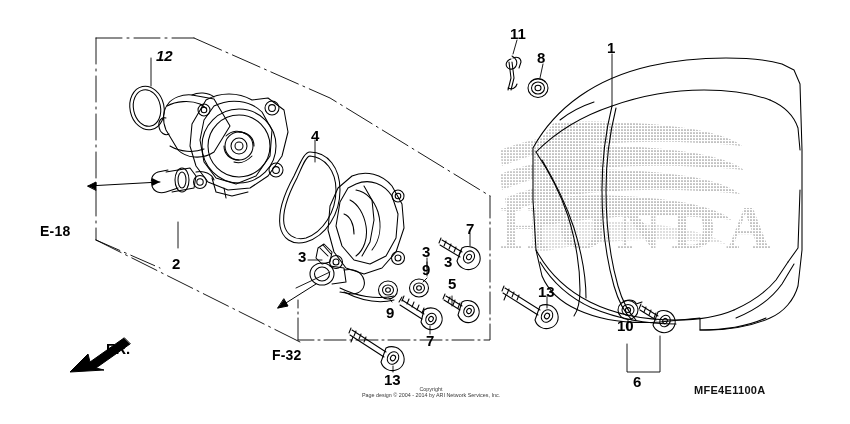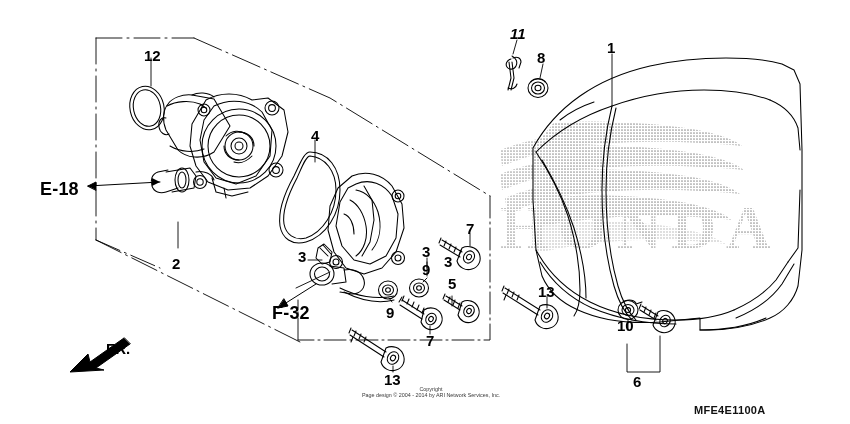--- a/index.html
+++ b/index.html
@@ -4,21 +4,21 @@
 <title>Parts Diagram</title>
 <style>
   html,body{margin:0;padding:0;background:#ffffff;}
   body{width:850px;height:424px;overflow:hidden;
        font-family:"Liberation Sans", sans-serif;}
   #stage{position:relative;width:850px;height:424px;background:#fff;}
   svg.layer{position:absolute;left:0;top:0;width:850px;height:424px;}
   .callout{position:absolute;font-family:"Liberation Sans", sans-serif;
            font-weight:bold;color:#000;line-height:1;white-space:nowrap;}
   .num{font-size:15px;}
-  .ref{font-size:18px;letter-spacing:.2px;}
+  .ref{font-size:14px;letter-spacing:.2px;margin-top:44px;}
   .fr{font-size:15px;font-weight:bold;}
   .partno{position:absolute;font-size:11px;font-weight:bold;color:#111;
           letter-spacing:.3px;white-space:nowrap;}
   .copy{position:absolute;font-size:5.2px;color:#3a3a3a;white-space:nowrap;
         font-family:"Liberation Sans", sans-serif;text-align:center;}
   .copy .c1{display:block;font-size:5.4px;}
   .copy .c2{display:block;font-size:5.4px;}
 </style>
 </head>
 <body>
@@ -379,42 +379,42 @@
       <g>
         <path d="M130,344 L96,368 L104,370 L70,372 L88,354 L90,362 L124,338 Z" fill="#000" stroke="#000" stroke-width="1"></path>
       </g>
     </g>
   </svg>
 
   <div>
     <div class="callout ref" style="left:40px;top:180px;">E-18</div>
     <div class="callout ref" style="left:236px;top:304px;padding-left:36px;">F-32</div>
 
-    <div class="callout num" style="left:144px;top:48px;">12</div>
+    <div class="callout num" style="left:156px;top:48px;font-style:italic;">12</div>
     <div class="callout num" style="left:311px;top:128px;">4</div>
     <div class="callout num" style="left:172px;top:256px;">2</div>
     <div class="callout num" style="left:298px;top:249px;">3</div>
     <div class="callout num" style="left:422px;top:244px;">3</div>
     <div class="callout num" style="left:444px;top:254px;">3</div>
     <div class="callout num" style="left:386px;top:305px;">9</div>
     <div class="callout num" style="left:422px;top:262px;">9</div>
     <div class="callout num" style="left:448px;top:276px;">5</div>
     <div class="callout num" style="left:466px;top:221px;">7</div>
     <div class="callout num" style="left:426px;top:333px;">7</div>
     <div class="callout num" style="left:384px;top:372px;">13</div>
     <div class="callout num" style="left:538px;top:284px;">13</div>
-    <div class="callout num" style="left:510px;top:26px;font-style:italic;">11</div>
+    <div class="callout num" style="left:510px;top:26px;">11</div>
     <div class="callout num" style="left:537px;top:50px;">8</div>
     <div class="callout num" style="left:607px;top:40px;">1</div>
     <div class="callout num" style="left:617px;top:318px;">10</div>
     <div class="callout num" style="left:633px;top:374px;">6</div>
 
     <div class="callout fr" style="left:106px;top:341px;text-align:right;">FR.</div>
   </div>
 
   <div class="copy" style="left:336px;top:386px;width:190px;">
     <span class="c1">Copyright</span>
     <span class="c2">Page design © 2004 - 2014 by ARI Network Services, Inc.</span>
   </div>
 
-  <div class="partno" style="left:694px;top:384px;margin-top:20px;">MFE4E1100A</div>
+  <div class="partno" style="left:694px;top:384px;">MFE4E1100A</div>
 
 </div>
 
 </body></html>

